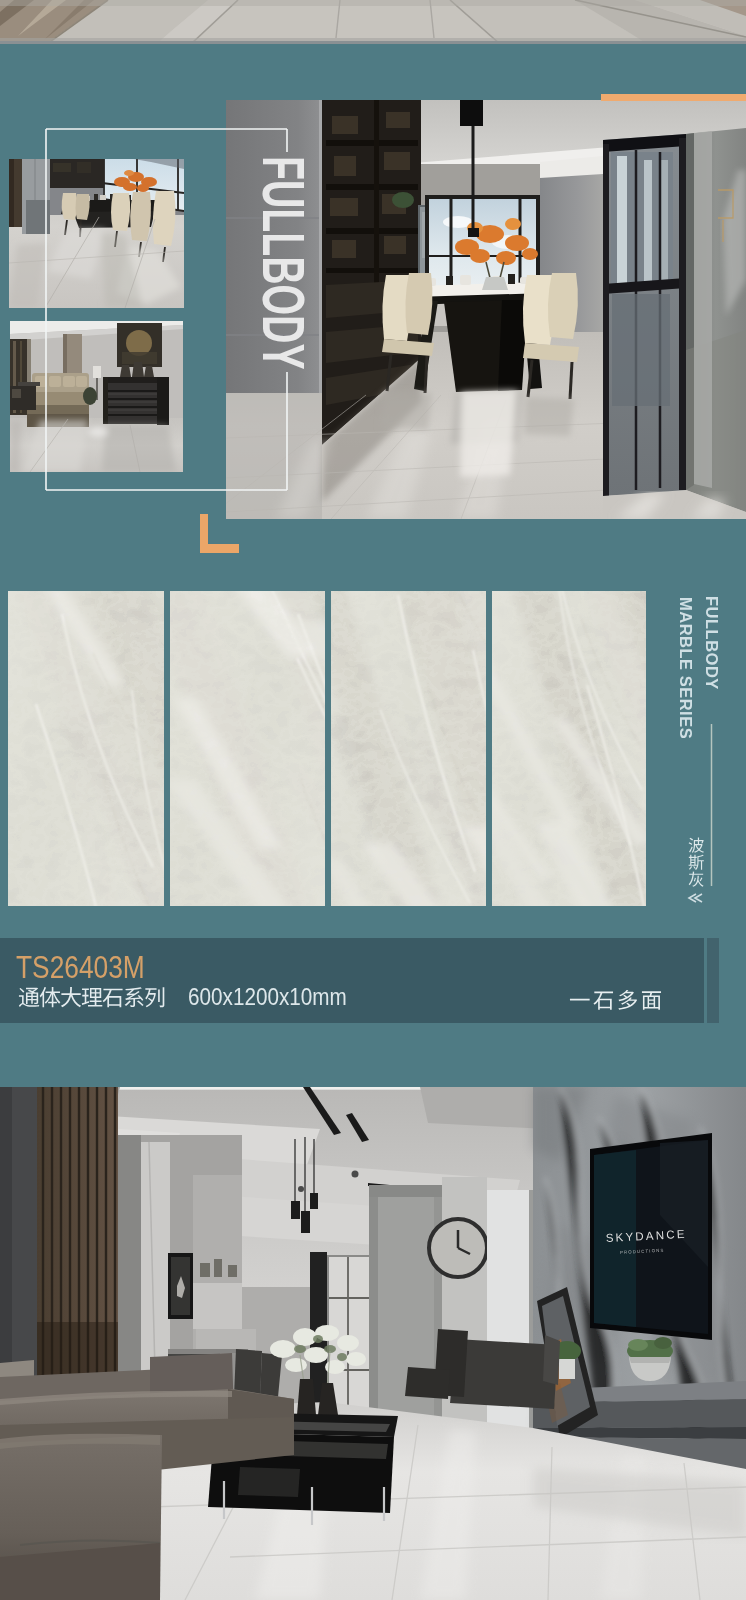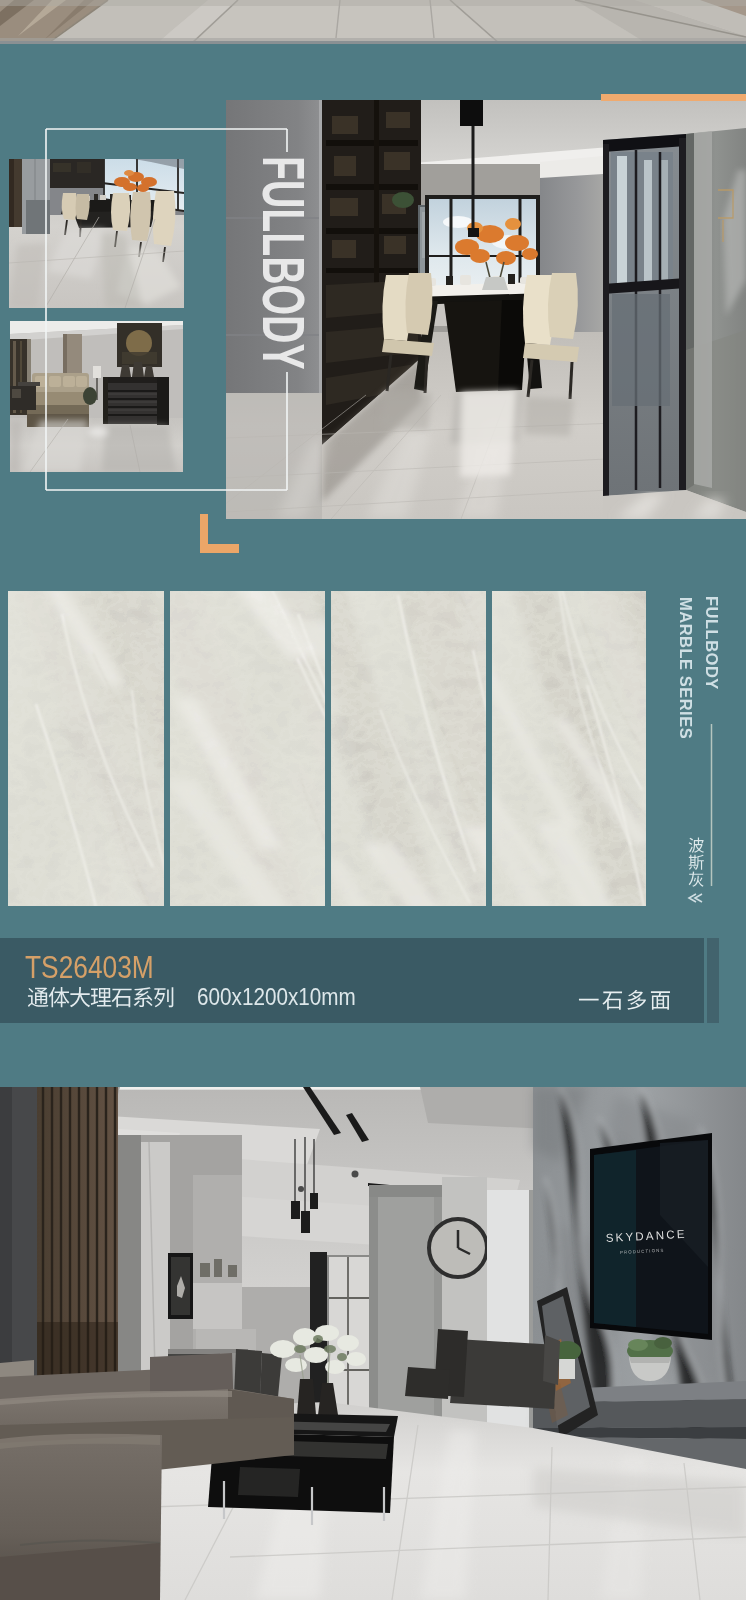--- a/index.html
+++ b/index.html
@@ -614,21 +614,21 @@
 <path d="M702,894 l-7,4 7,4"></path>
         <path d="M696,894 l-7,4 7,4"></path>
 </g>
 </svg>
   </div>
 
 <div class="abs" style="left:0;top:938px;width:704px;height:85px;background:#3a5a64"></div>
 
 <div class="abs" style="left:707px;top:938px;width:12px;height:85px;background:#42636d"></div>
 
-<div class="abs" style="left:17px;top:0;width:602px;height:1030px;pointer-events:none">
+<div class="abs" style="left:8px;top:0;width:602px;height:1030px;pointer-events:none">
 <svg width="746" height="1030" viewBox="0 0 746 1030">
 
 <text transform="translate(8 977.5) scale(0.85 1)" font-family="Liberation Sans, sans-serif" font-size="31" fill="#d5a068">TS26403M</text>
 
 <g fill="#e3ebee">
         <path transform="translate(10.0 1005.5) scale(0.0220 -0.0220)" d="M65 757C124 705 200 632 235 585L290 635C253 681 176 751 117 800ZM256 465H43V394H184V110C140 92 90 47 39 -8L86 -70C137 -2 186 56 220 56C243 56 277 22 318 -3C388 -45 471 -57 595 -57C703 -57 878 -52 948 -47C949 -27 961 7 969 26C866 16 714 8 596 8C485 8 400 15 333 56C298 79 276 97 256 108ZM364 803V744H787C746 713 695 682 645 658C596 680 544 701 499 717L451 674C513 651 586 619 647 589H363V71H434V237H603V75H671V237H845V146C845 134 841 130 828 129C816 129 774 129 726 130C735 113 744 88 747 69C814 69 857 69 883 80C909 91 917 109 917 146V589H786C766 601 741 614 712 628C787 667 863 719 917 771L870 807L855 803ZM845 531V443H671V531ZM434 387H603V296H434ZM434 443V531H603V443ZM845 387V296H671V387Z"></path>
         <path transform="translate(31.0 1005.5) scale(0.0220 -0.0220)" d="M251 836C201 685 119 535 30 437C45 420 67 380 74 363C104 397 133 436 160 479V-78H232V605C266 673 296 745 321 816ZM416 175V106H581V-74H654V106H815V175H654V521C716 347 812 179 916 84C930 104 955 130 973 143C865 230 761 398 702 566H954V638H654V837H581V638H298V566H536C474 396 369 226 259 138C276 125 301 99 313 81C419 177 517 342 581 518V175Z"></path>
         <path transform="translate(52.0 1005.5) scale(0.0220 -0.0220)" d="M461 839C460 760 461 659 446 553H62V476H433C393 286 293 92 43 -16C64 -32 88 -59 100 -78C344 34 452 226 501 419C579 191 708 14 902 -78C915 -56 939 -25 958 -8C764 73 633 255 563 476H942V553H526C540 658 541 758 542 839Z"></path>
         <path transform="translate(73.0 1005.5) scale(0.0220 -0.0220)" d="M476 540H629V411H476ZM694 540H847V411H694ZM476 728H629V601H476ZM694 728H847V601H694ZM318 22V-47H967V22H700V160H933V228H700V346H919V794H407V346H623V228H395V160H623V22ZM35 100 54 24C142 53 257 92 365 128L352 201L242 164V413H343V483H242V702H358V772H46V702H170V483H56V413H170V141C119 125 73 111 35 100Z"></path>
         <path transform="translate(94.0 1005.5) scale(0.0220 -0.0220)" d="M66 764V691H353C293 512 182 323 25 206C41 192 65 165 77 149C140 196 195 254 244 319V-80H320V-10H796V-78H876V428H317C367 512 408 602 439 691H936V764ZM320 62V356H796V62Z"></path>

